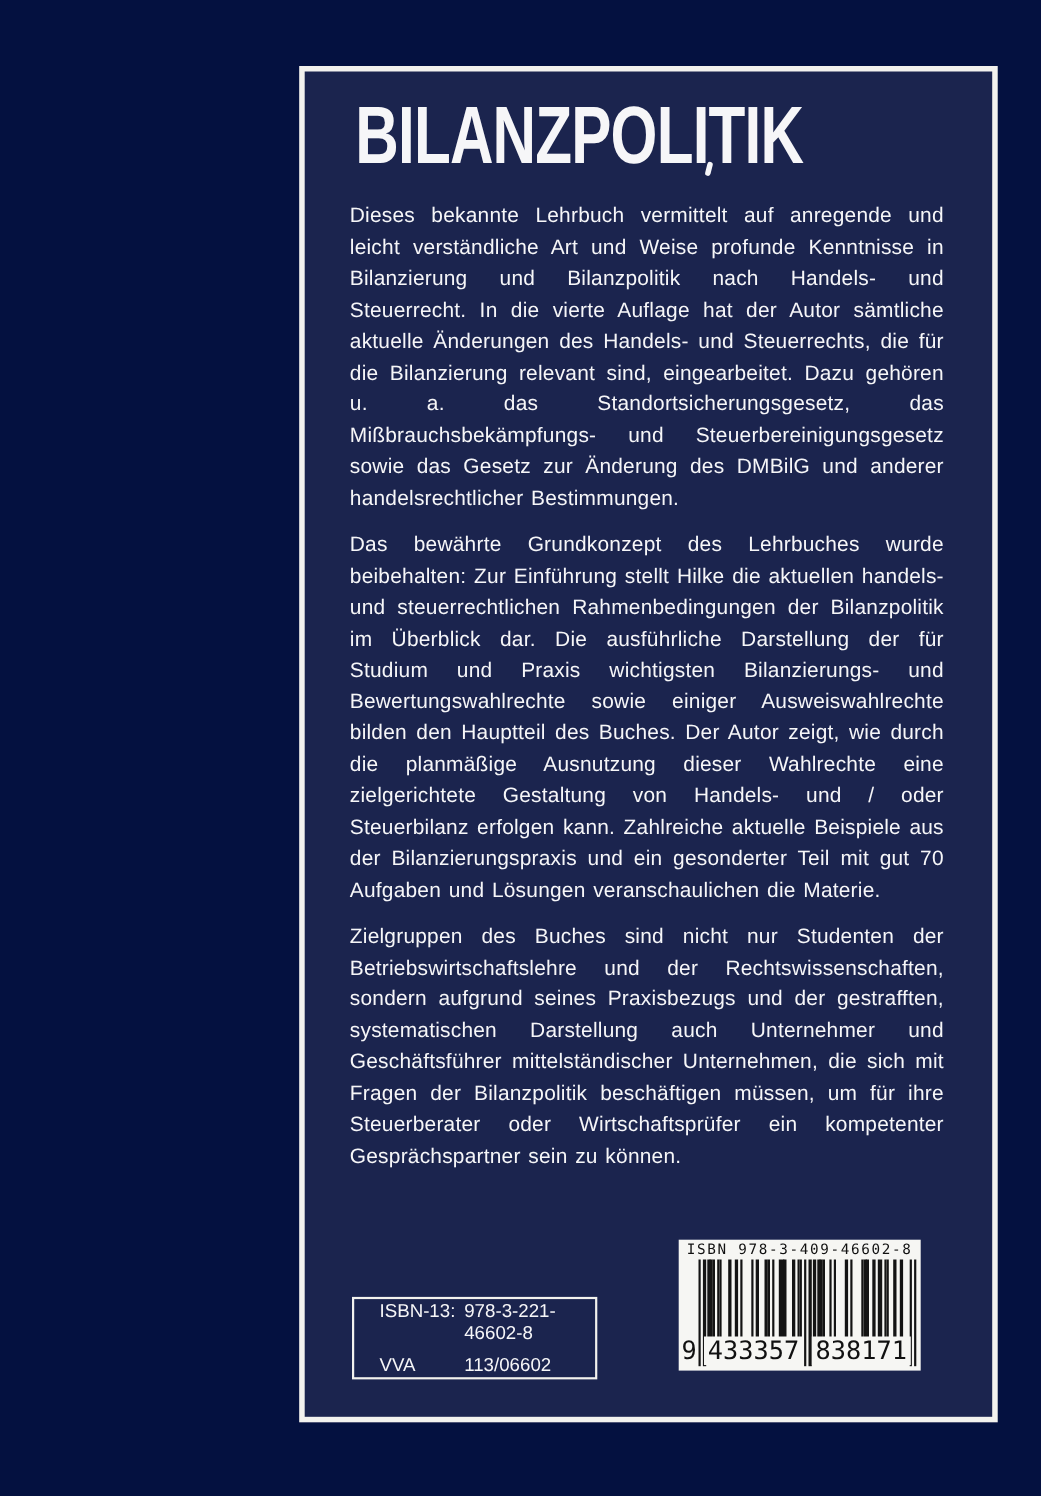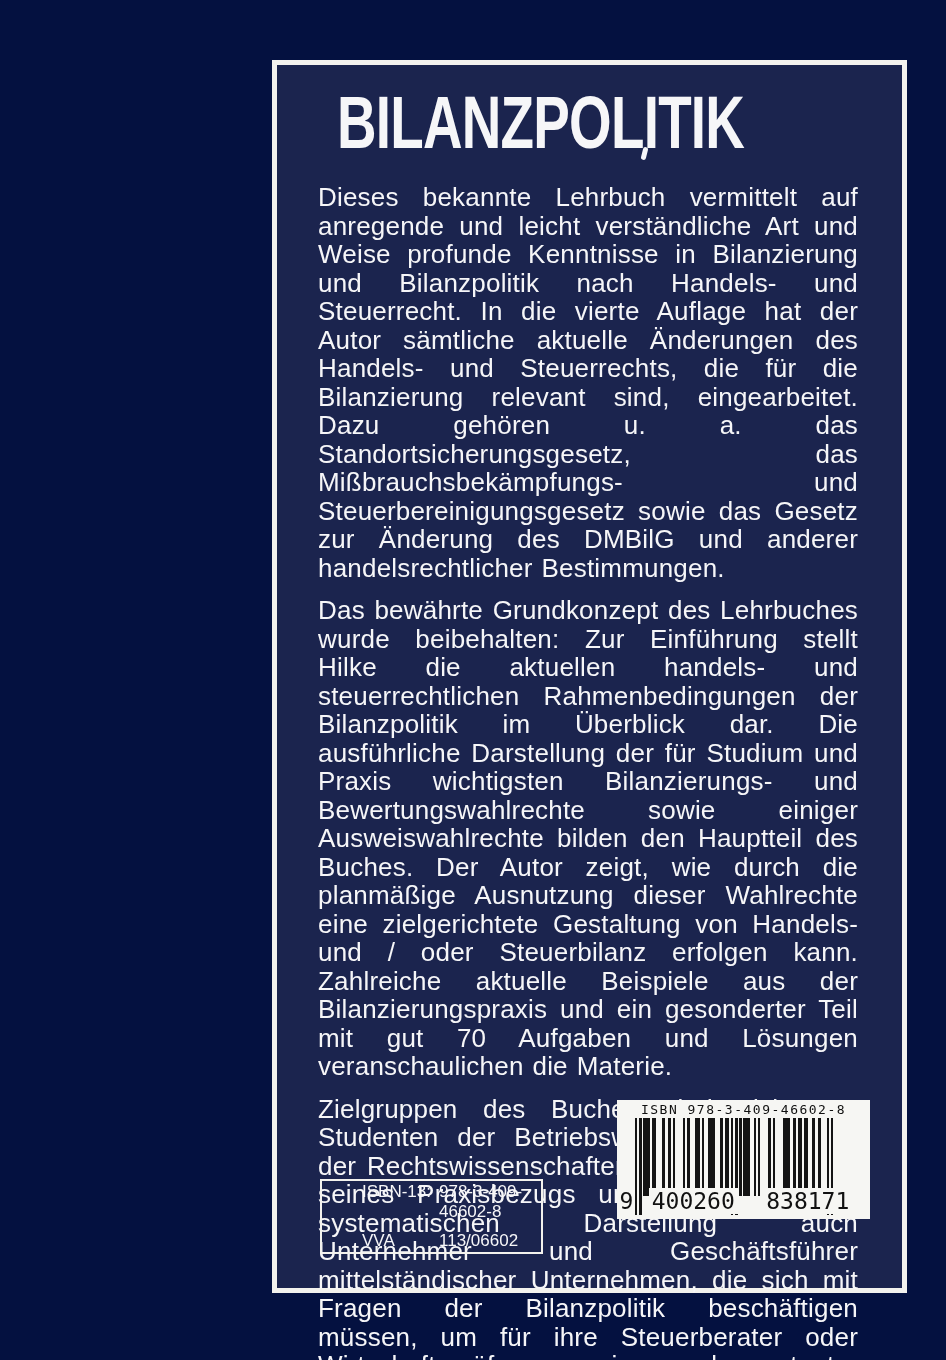--- a/index.html
+++ b/index.html
@@ -19,21 +19,21 @@
     position:relative;
   }
   .cover{position:absolute;inset:0;background:var(--outer-background,#041140);}
   .frame{
     position:absolute;left:272px;top:60px;width:635px;height:1233px;
     border:5px solid var(--frame-border,#f3f2ee);
     background:var(--inner-background,#1b244e);
     padding:0 44px 0 41px;
   }
   .title{
-    margin:20px 0 0 19px;
+    margin:20px 0 0 5px;
     height:76px;
     line-height:76px;
     white-space:nowrap;
     overflow:visible;
   }
   .title-text{
     display:inline-block;
     transform:scaleX(0.74);
     transform-origin:left center;
     font-weight:bold;
@@ -41,40 +41,40 @@
     letter-spacing:-1px;
     color:var(--text,#f6f6f8);
   }
   .ink-dot{
     position:absolute;left:365px;top:82px;width:5px;height:13px;
     background:var(--text,#f6f6f8);
     border-radius:3px;transform:rotate(14deg);
   }
   .body-par{
     color:var(--text,#f6f6f8);
-    font-size:26px;
+    font-size:19px;
     line-height:28.5px;
     letter-spacing:0.2px;
     word-spacing:1.5px;
     text-align:justify;
     margin-top:14px;
   }
   .p1{margin-top:22px;}
   .isbn-box{
     position:absolute;left:43px;top:1114px;width:223px;height:75px;
     border:2px solid var(--frame-border,#f3f2ee);
     color:var(--text,#f6f6f8);
     font-size:17px;
     display:flex;flex-direction:column;justify-content:center;
-    padding-left:40px;gap:9px;
+    padding-left:23px;gap:9px;
   }
   .isbn-line{display:flex;}
   .isbn-label{display:inline-block;min-width:77px;}
   .barcode{
-    position:absolute;left:340px;top:1035px;width:253px;height:119px;
+    position:absolute;left:340px;top:1062px;width:220px;height:119px;
     background:var(--barcode-bg,#f6f6f3);
     color:#111;
   }
   .bc-top{
     position:absolute;left:0;right:0;top:2px;
     text-align:center;
     font-family:"DejaVu Sans Mono",monospace;
     font-size:13px;letter-spacing:1.5px;white-space:nowrap;
   }
   .bc-bars{
@@ -104,21 +104,21 @@
     <h1 class="title"><span class="title-text">BILANZPOLITIK</span></h1>
     <div class="ink-dot"></div>
 
     <p class="body-par p1">Dieses bekannte Lehrbuch vermittelt auf anregende und leicht verständliche Art und Weise profunde Kenntnisse in Bilanzierung und Bilanzpolitik nach Handels- und Steuerrecht. In die vierte Auflage hat der Autor sämtliche aktuelle Änderungen des Handels- und Steuerrechts, die für die Bilanzierung relevant sind, eingearbeitet. Dazu gehören u. a. das Standortsicherungsgesetz, das Mißbrauchsbekämpfungs- und Steuerbereinigungsgesetz sowie das Gesetz zur Änderung des DMBilG und anderer handelsrechtlicher Bestimmungen.</p>
     <p class="body-par p2">Das bewährte Grundkonzept des Lehrbuches wurde beibehalten: Zur Einführung stellt Hilke die aktuellen handels- und steuerrechtlichen Rahmenbedingungen der Bilanzpolitik im Überblick dar. Die ausführliche Darstellung der für Studium und Praxis wichtigsten Bilanzierungs- und Bewertungswahlrechte sowie einiger Ausweiswahlrechte bilden den Hauptteil des Buches. Der Autor zeigt, wie durch die planmäßige Ausnutzung dieser Wahlrechte eine zielgerichtete Gestaltung von Handels- und / oder Steuerbilanz erfolgen kann. Zahlreiche aktuelle Beispiele aus der Bilanzierungspraxis und ein gesonderter Teil mit gut 70 Aufgaben und Lösungen veranschaulichen die Materie.</p>
     <p class="body-par p3">Zielgruppen des Buches sind nicht nur Studenten der Betriebswirtschaftslehre und der Rechtswissenschaften, sondern aufgrund seines Praxisbezugs und der gestrafften, systematischen Darstellung auch Unternehmer und Geschäftsführer mittelständischer Unternehmen, die sich mit Fragen der Bilanzpolitik beschäftigen müssen, um für ihre Steuerberater oder Wirtschaftsprüfer ein kompetenter Gesprächspartner sein zu können.</p>
 
     <div class="isbn-box">
       <div class="isbn-line">
         <span class="isbn-label">ISBN-13:</span>
-        <span class="isbn-value">978-3-409-46602-8</span>
+        <span class="isbn-value">978-3-221-46602-8</span>
       </div>
       <div class="isbn-line">
         <span class="isbn-label">VVA</span>
         <span class="isbn-value">113/06602</span>
       </div>
     </div>
 
     <div class="barcode">
       <div class="bc-top">ISBN 978-3-409-46602-8</div>
       <div class="bc-bars">
@@ -161,19 +161,19 @@
           <div class="bar" style="left: 83.1579%; width: calc(1.05263% + 0.4px);"></div>
           <div class="bar" style="left: 85.2632%; width: calc(1.05263% + 0.4px);"></div>
           <div class="bar" style="left: 86.3158%; width: calc(1.05263% + 0.4px);"></div>
           <div class="bar" style="left: 89.4737%; width: calc(1.05263% + 0.4px);"></div>
           <div class="bar" style="left: 92.6316%; width: calc(1.05263% + 0.4px);"></div>
           <div class="bar guard" style="left: 96.8421%; width: calc(1.05263% + 0.4px);"></div>
           <div class="bar guard" style="left: 98.9474%; width: calc(1.05263% + 0.4px);"></div>
         </div>
       <div class="bc-digits">
         <span class="d9">9</span>
-        <span class="grp"><span class="grp-text">400260</span></span>
+        <span class="grp"><span class="grp-text">433357</span></span>
         <span class="grp"><span class="grp-text">838171</span></span>
       </div>
     </div>
 
   </div>
 </div>
 
 </body></html>

